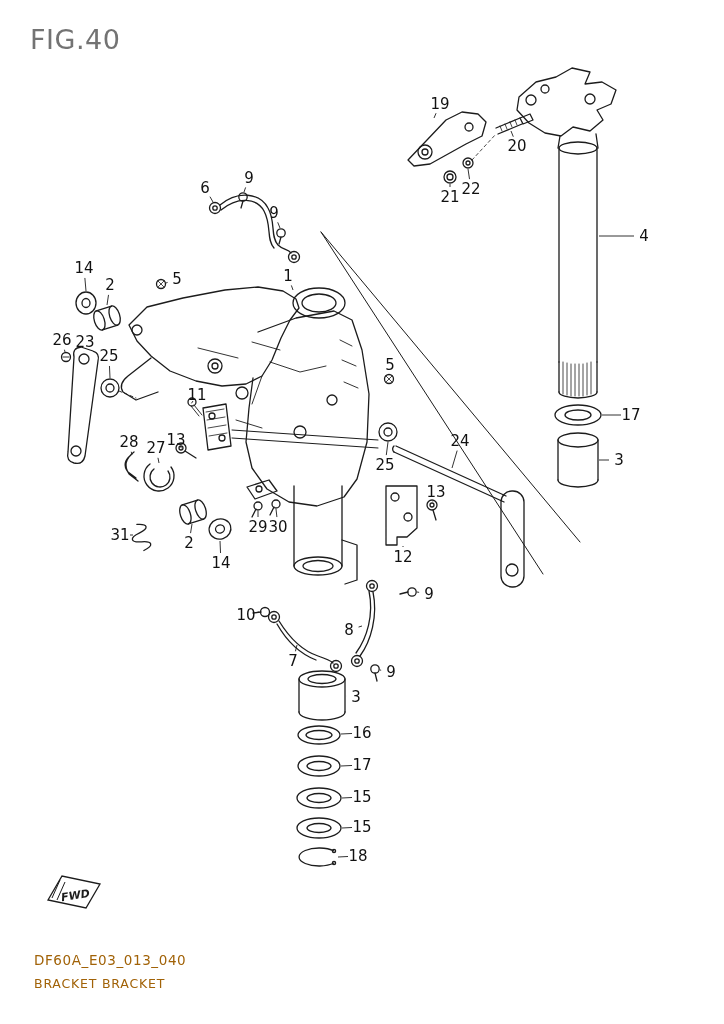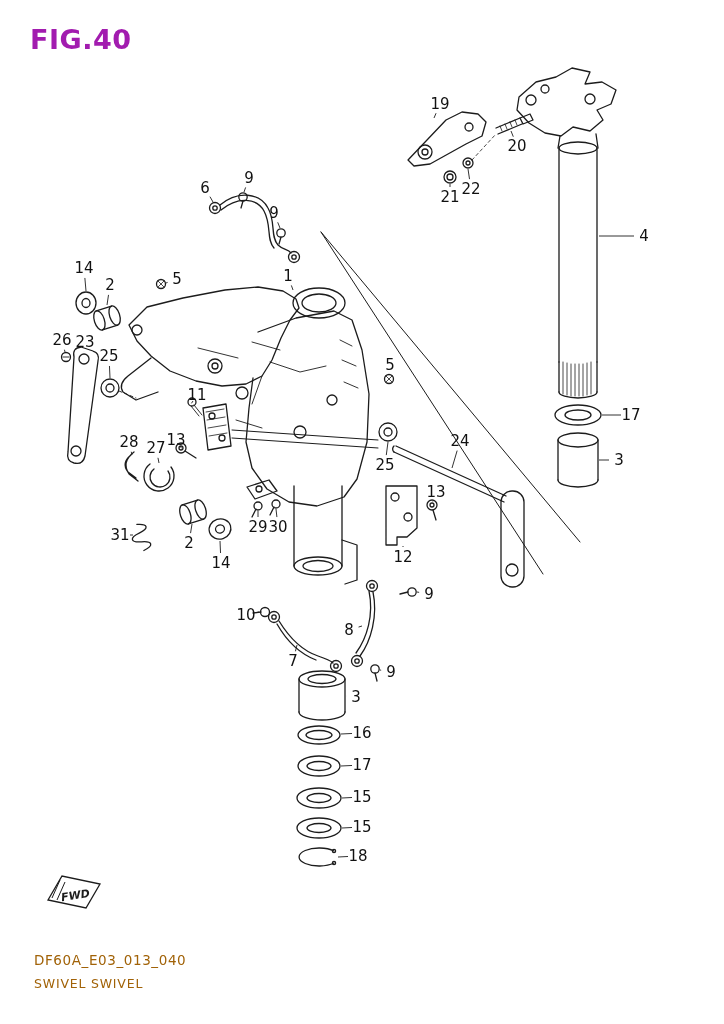--- a/index.html
+++ b/index.html
@@ -1,19 +1,19 @@
 <!DOCTYPE html>
 <html><head>
 <meta charset="utf-8">
 <style>
   html,body{margin:0;padding:0;background:#ffffff;}
   .page{position:relative;width:724px;height:1024px;background:#fff;
         font-family:"DejaVu Sans","Liberation Sans",sans-serif;overflow:hidden;}
-  .fig-title{position:absolute;left:30px;top:24px;font-size:27px;font-weight:bold;
-             letter-spacing:.5px;color:#a21caf;}
+  .fig-title{position:absolute;left:30px;top:24px;font-size:27px;font-weight:normal;
+             letter-spacing:.5px;color:#737373;}
   #diagram{position:absolute;left:0;top:0;}
   .footer{position:absolute;left:34px;top:952px;color:#a16207;}
   .doc-code{font-size:13.5px;letter-spacing:.6px;}
   .caption{font-size:12.5px;margin-top:8px;letter-spacing:.8px;}
   #callouts text{font-size:15px;fill:#111;stroke:none;text-anchor:middle;
                  font-family:"DejaVu Sans","Liberation Sans",sans-serif;}
   #callouts line{stroke:#1c1c1c;stroke-width:.9;}
 </style>
 </head>
 <body>
@@ -337,16 +337,16 @@
         <text x="362" y="797" dominant-baseline="central">15</text>
         <line x1="352.01247661122153" y1="827.499376169439" x2="342" y2="828"></line>
         <text x="362" y="827" dominant-baseline="central">15</text>
         <line x1="348.01247661122153" y1="856.499376169439" x2="338" y2="857"></line>
         <text x="358" y="856" dominant-baseline="central">18</text>
       </g>
   </svg>
 
   <div class="footer">
     <div class="doc-code">DF60A_E03_013_040</div>
-    <div class="caption">SWIVEL SWIVEL</div>
+    <div class="caption">BRACKET BRACKET</div>
   </div>
 
 </div>
 
 </body></html>

